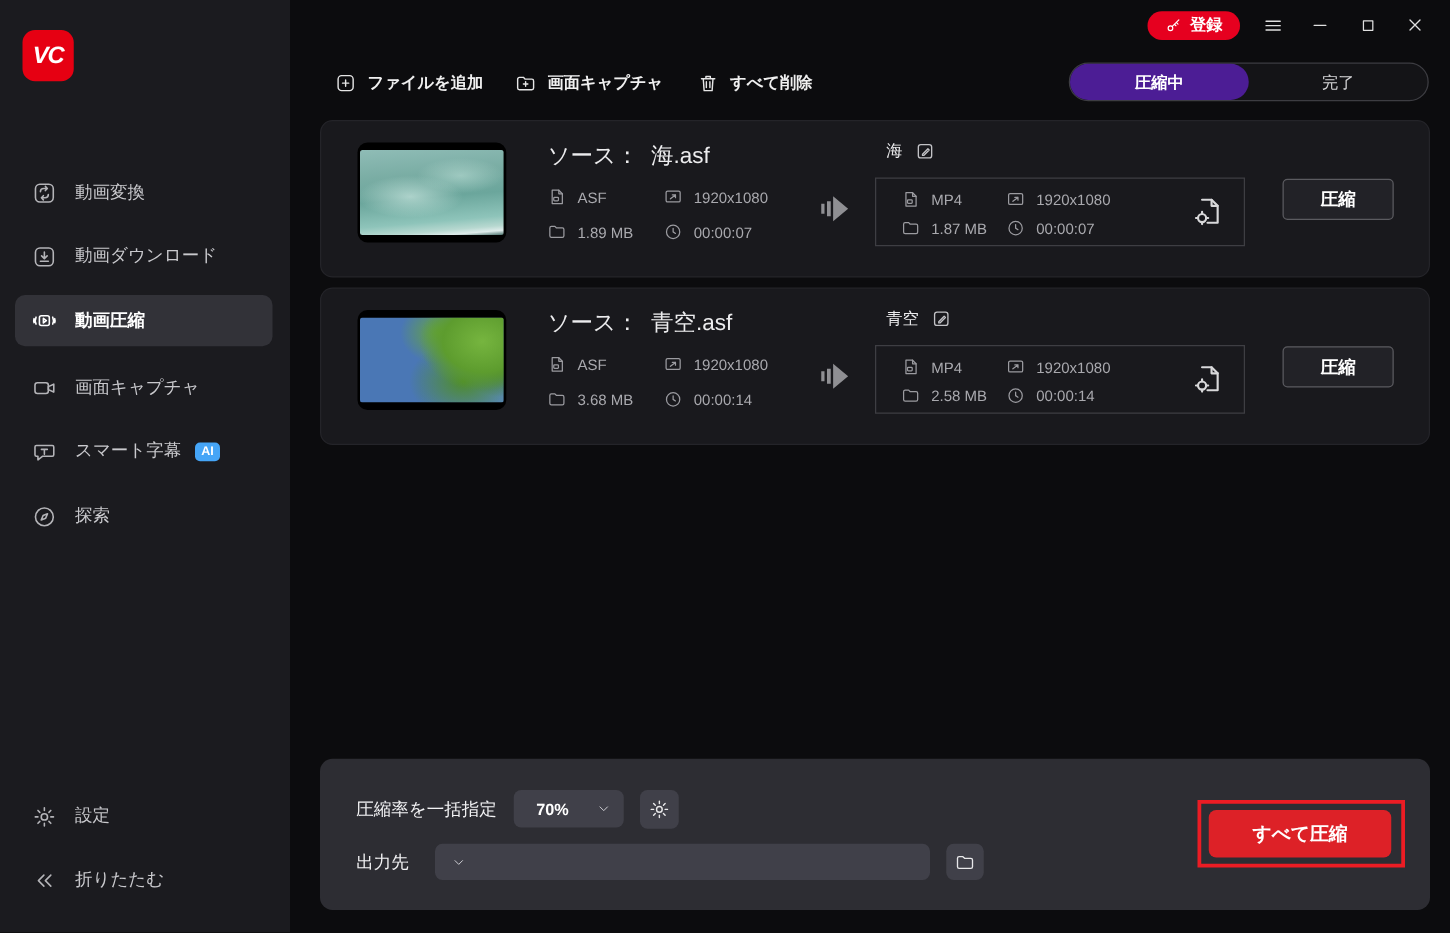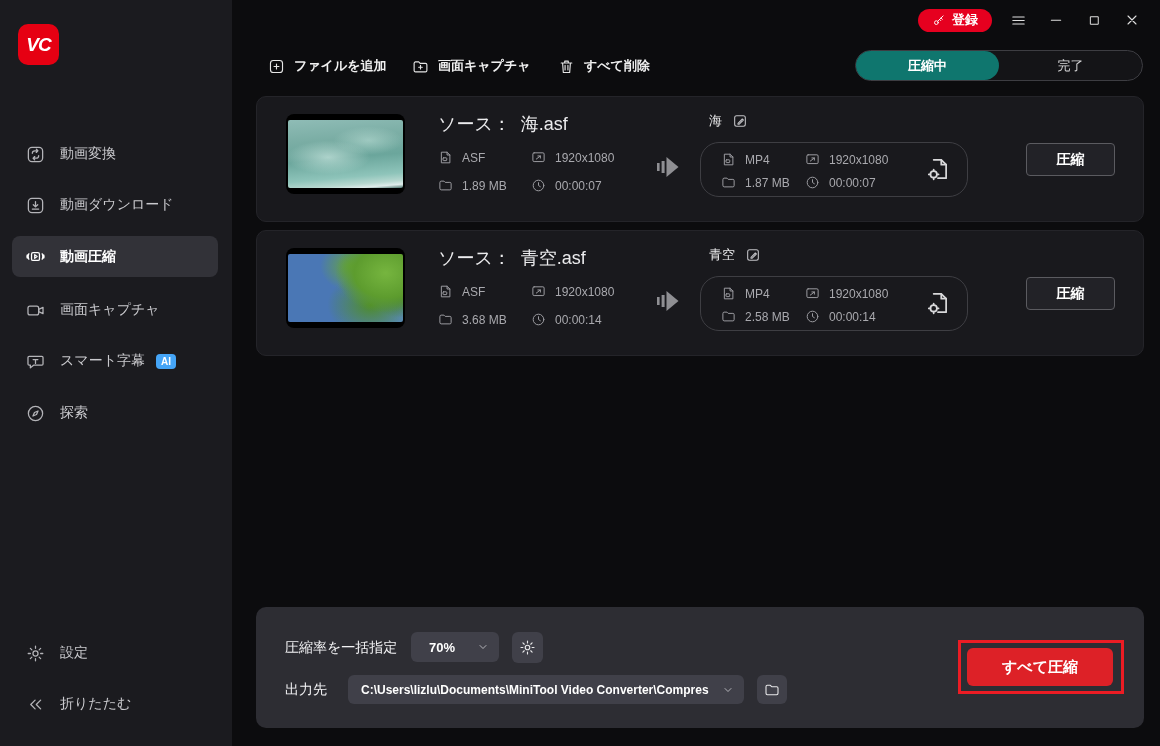--- a/index.html
+++ b/index.html
@@ -31,21 +31,21 @@
     color:#e0e0e0; cursor:pointer; }
 
   
   .toolbar-btn { position:absolute; top:54px; height:24px; display:flex; align-items:center; gap:9px;
     color:#f0f0f0; font-size:13px; font-weight:bold; cursor:pointer; }
   .toolbar-btn .tb-ic { width:17px; height:17px; color:#e6e6e6; }
   .tabs { position:absolute; left:855px; top:50px; width:288px; height:31px; border:1px solid #3d3d42;
     border-radius:16px; display:flex; background:#141417; }
   .tab { flex:1; display:flex; align-items:center; justify-content:center; font-size:13px;
     color:#d6d6d8; cursor:pointer; border-radius:16px; }
-  .tab.active { background:#0f766e; color:#fff; font-weight:bold; }
+  .tab.active { background:#4c1d95; color:#fff; font-weight:bold; }
 
   
   .row-card { position:absolute; left:256px; width:888px; height:126px; background:#19191d;
     border:1px solid #242429; border-radius:10px; }
   .thumb { position:absolute; left:29px; top:17px; width:119px; height:80px; background:#000;
     border-radius:8px; padding:6px 2px; }
   .thumb-img { width:100%; height:100%; border-radius:2px; }
   .thumb-sea { background:
     radial-gradient(60px 24px at 35% 55%, rgba(225,246,240,.55), transparent 70%),
     radial-gradient(50px 20px at 70% 30%, rgba(205,236,228,.45), transparent 70%),
@@ -56,22 +56,22 @@
     radial-gradient(46px 36px at 56% 18%, #68a836 0%, transparent 70%),
     radial-gradient(40px 30px at 97% 60%, #3f7a1f 0%, transparent 75%),
     linear-gradient(90deg,#4a77b5 0%,#4a77b5 42%,#5988c4 100%); }
   .src-title { position:absolute; left:181px; top:15px; font-size:18px; color:#ececee; display:flex; gap:10px; }
   .meta { position:absolute; display:flex; align-items:center; gap:9px; color:#a9a9ae; font-size:12px; }
   .meta .m-ic { width:15px; height:15px; color:#9b9ba0; }
   .step-arrow { position:absolute; left:399px; top:57px; color:#8f8f93; }
   .out-title { position:absolute; left:452px; top:15px; display:flex; align-items:center; gap:10px;
     font-size:13px; color:#ececee; }
   .edit-ic { width:16px; height:16px; color:#c2c2c6; cursor:pointer; }
-  .out-box { position:absolute; left:443px; top:45px; width:268px; height:55px;
-    border:1px solid #3e3e43; border-radius:19px; }
+  .out-box { position:absolute; left:443px; top:45px; width:296px; height:55px;
+    border:1px solid #3e3e43; border-radius:0; }
   .gear-file-ic { position:absolute; right:16px; top:13px; width:26px; height:26px; color:#d8d8da; cursor:pointer; }
   .compress-btn { position:absolute; left:769px; top:46px; width:89px; height:33px; background:#222227;
     border:1px solid #5b5b60; border-radius:4px; color:#fff; font-size:14px; font-weight:bold;
     display:flex; align-items:center; justify-content:center; cursor:pointer; }
 
   
   .bottom-bar { position:absolute; left:256px; top:607px; width:888px; height:121px;
     background:#2d2d33; border-radius:10px; }
   .bb-label { position:absolute; font-size:14px; color:#f2f2f4; }
   .select { background:#404049; border-radius:6px; display:flex; align-items:center;
@@ -410,21 +410,20 @@
     </div>
     <div class="sq-btn" style="left:256px; top:25px">
       <svg class="ic" viewBox="0 0 24 24" width="17" height="17">
         <circle cx="12" cy="12" r="3.2"></circle>
         <path d="M12 2.8v2.7M12 18.5v2.7M2.8 12h2.7M18.5 12h2.7M5.5 5.5l1.9 1.9M16.6 16.6l1.9 1.9M18.5 5.5l-1.9 1.9M7.4 16.6l-1.9 1.9"></path>
       </svg>
     </div>
 
     <div class="bb-label" style="left:29px; top:74px">出力先</div>
     <div class="select" style="left:92px; top:68px; width:396px; height:29px; padding:0 10px 0 13px; justify-content:space-between; font-size:12px; font-weight:bold">
-      <span style="overflow:hidden; white-space:nowrap; max-width:352px">C:\Users\lizlu\Documents\MiniTool Video Converter\Compres</span>
       <svg class="ic chev" viewBox="0 0 24 24">
         <path d="M6 9l6 6 6-6"></path>
       </svg>
     </div>
     <div class="sq-btn" style="left:501px; top:68px; width:30px; height:29px">
       <svg class="ic" viewBox="0 0 24 24" width="16" height="16">
         <path d="M3 7a2 2 0 012-2h4.5l2 2H19a2 2 0 012 2v8a2 2 0 01-2 2H5a2 2 0 01-2-2z"></path>
       </svg>
     </div>
 

